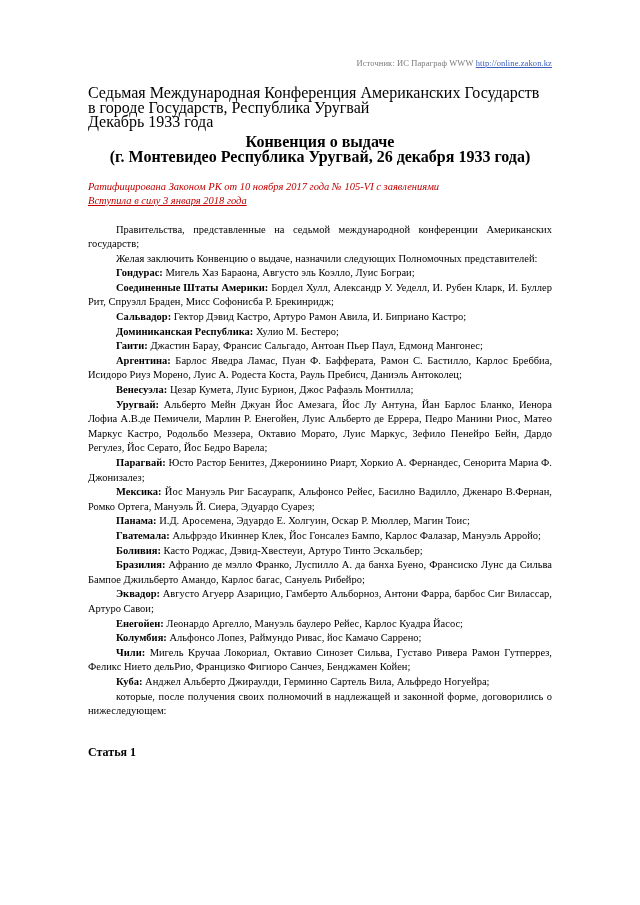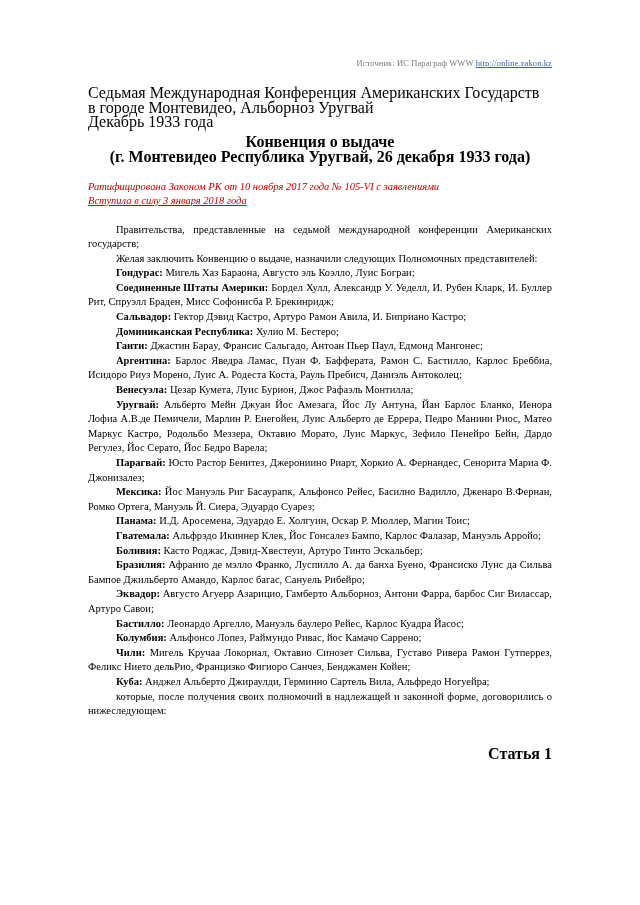--- a/index.html
+++ b/index.html
@@ -67,38 +67,38 @@
     font-size: 10.5px;
     line-height: 14.6px;
     text-align: justify;
     margin: 0 0 0 0;
     text-indent: 28px;
   }
   .country {
     font-weight: bold;
   }
   .article-heading {
-    text-align: right;
+    text-align: left;
     font-weight: bold;
-    font-size: 16px;
+    font-size: 12px;
     margin-top: 26px;
   }
 </style>
 </head>
 <body>
 
 <div class="page">
 
   <div class="source-line">
     <span>Источник: ИС Параграф WWW </span><span class="source-link">http://online.zakon.kz</span>
   </div>
 
   <div class="heading-block">
     <div>Седьмая Международная Конференция Американских Государств</div>
-    <div>в городе Монтевидео, Альборноз Уругвай</div>
+    <div>в городе Государств, Республика Уругвай</div>
     <div>Декабрь 1933 года</div>
   </div>
 
   <div class="title-center">
     <div>Конвенция о выдаче</div>
     <div>(г. Монтевидео Республика Уругвай, 26 декабря 1933 года)</div>
   </div>
 
   <div class="ratified">
     <span>Ратифицирована </span><span class="u">Законом</span><span> РК от 10 ноября 2017 года № 105-VI с заявлениями</span>
@@ -116,21 +116,21 @@
   <p class="body-par"><span class="country">Аргентина:</span><span> Барлос Яведра Ламас, Пуан Ф. Бафферата, Рамон С. Бастилло, Карлос Бреббиа, Исидоро Риуз Морено, Луис А. Родеста Коста, Рауль Пребисч, Даниэль Антоколец;</span></p>
   <p class="body-par"><span class="country">Венесуэла:</span><span> Цезар Кумета, Луис Бурион, Джос Рафаэль Монтилла;</span></p>
   <p class="body-par"><span class="country">Уругвай:</span><span> Альберто Мейн Джуан Йос Амезага, Йос Лу Антуна, Йан Барлос Бланко, Иенора Лофиа А.В.де Пемичели, Марлин Р. Енегойен, Луис Альберто де Еррера, Педро Манини Риос, Матео Маркус Кастро, Родольбо Меззера, Октавио Морато, Луис Маркус, Зефило Пенейро Бейн, Дардо Регулез, Йос Серато, Йос Бедро Варела;</span></p>
   <p class="body-par"><span class="country">Парагвай:</span><span> Юсто Растор Бенитез, Джерониино Риарт, Хоркио А. Фернандес, Сенорита Мариа Ф. Джонизалез;</span></p>
   <p class="body-par"><span class="country">Мексика:</span><span> Йос Мануэль Риг Басаурапк, Альфонсо Рейес, Басилно Вадилло, Дженаро В.Фернан, Ромко Ортега, Мануэль Й. Сиера, Эдуардо Суарез;</span></p>
   <p class="body-par"><span class="country">Панама:</span><span> И.Д. Аросемена, Эдуардо Е. Холгуин, Оскар Р. Мюллер, Магин Тоис;</span></p>
   <p class="body-par"><span class="country">Гватемала:</span><span> Альфрэдо Икиннер Клек, Йос Гонсалез Бампо, Карлос Фалазар, Мануэль Арройо;</span></p>
   <p class="body-par"><span class="country">Боливия:</span><span> Касто Роджас, Дэвид-Хвестеуи, Артуро Тинто Эскальбер;</span></p>
   <p class="body-par"><span class="country">Бразилия:</span><span> Афранио де мэлло Франко, Луспилло А. да банха Буено, Франсиско Лунс да Сильва Бампое Джильберто Амандо, Карлос багас, Сануель Рибейро;</span></p>
   <p class="body-par"><span class="country">Эквадор:</span><span> Августо Агуерр Азарицио, Гамберто Альборноз, Антони Фарра, барбос Сиг Вилассар, Артуро Савои;</span></p>
-  <p class="body-par"><span class="country">Бастилло:</span><span> Леонардо Аргелло, Мануэль баулеро Рейес, Карлос Куадра Йасос;</span></p>
+  <p class="body-par"><span class="country">Енегойен:</span><span> Леонардо Аргелло, Мануэль баулеро Рейес, Карлос Куадра Йасос;</span></p>
   <p class="body-par"><span class="country">Колумбия:</span><span> Альфонсо Лопез, Раймундо Ривас, йос Камачо Саррено;</span></p>
   <p class="body-par"><span class="country">Чили:</span><span> Мигель Кручаа Локориал, Октавио Синозет Сильва, Густаво Ривера Рамон Гутперрез, Феликс Нието дельРио, Францизко Фигиоро Санчез, Бенджамен Койен;</span></p>
   <p class="body-par"><span class="country">Куба:</span><span> Анджел Альберто Джираулди, Герминно Сартель Вила, Альфредо Ногуейра;</span></p>
   <p class="body-par"><span class="country"></span><span></span></p>
 
   <p class="body-par">которые, после получения своих полномочий в надлежащей и законной форме, договорились о нижеследующем:</p>
 
   <div class="article-heading">Статья 1</div>
 
 </div>

